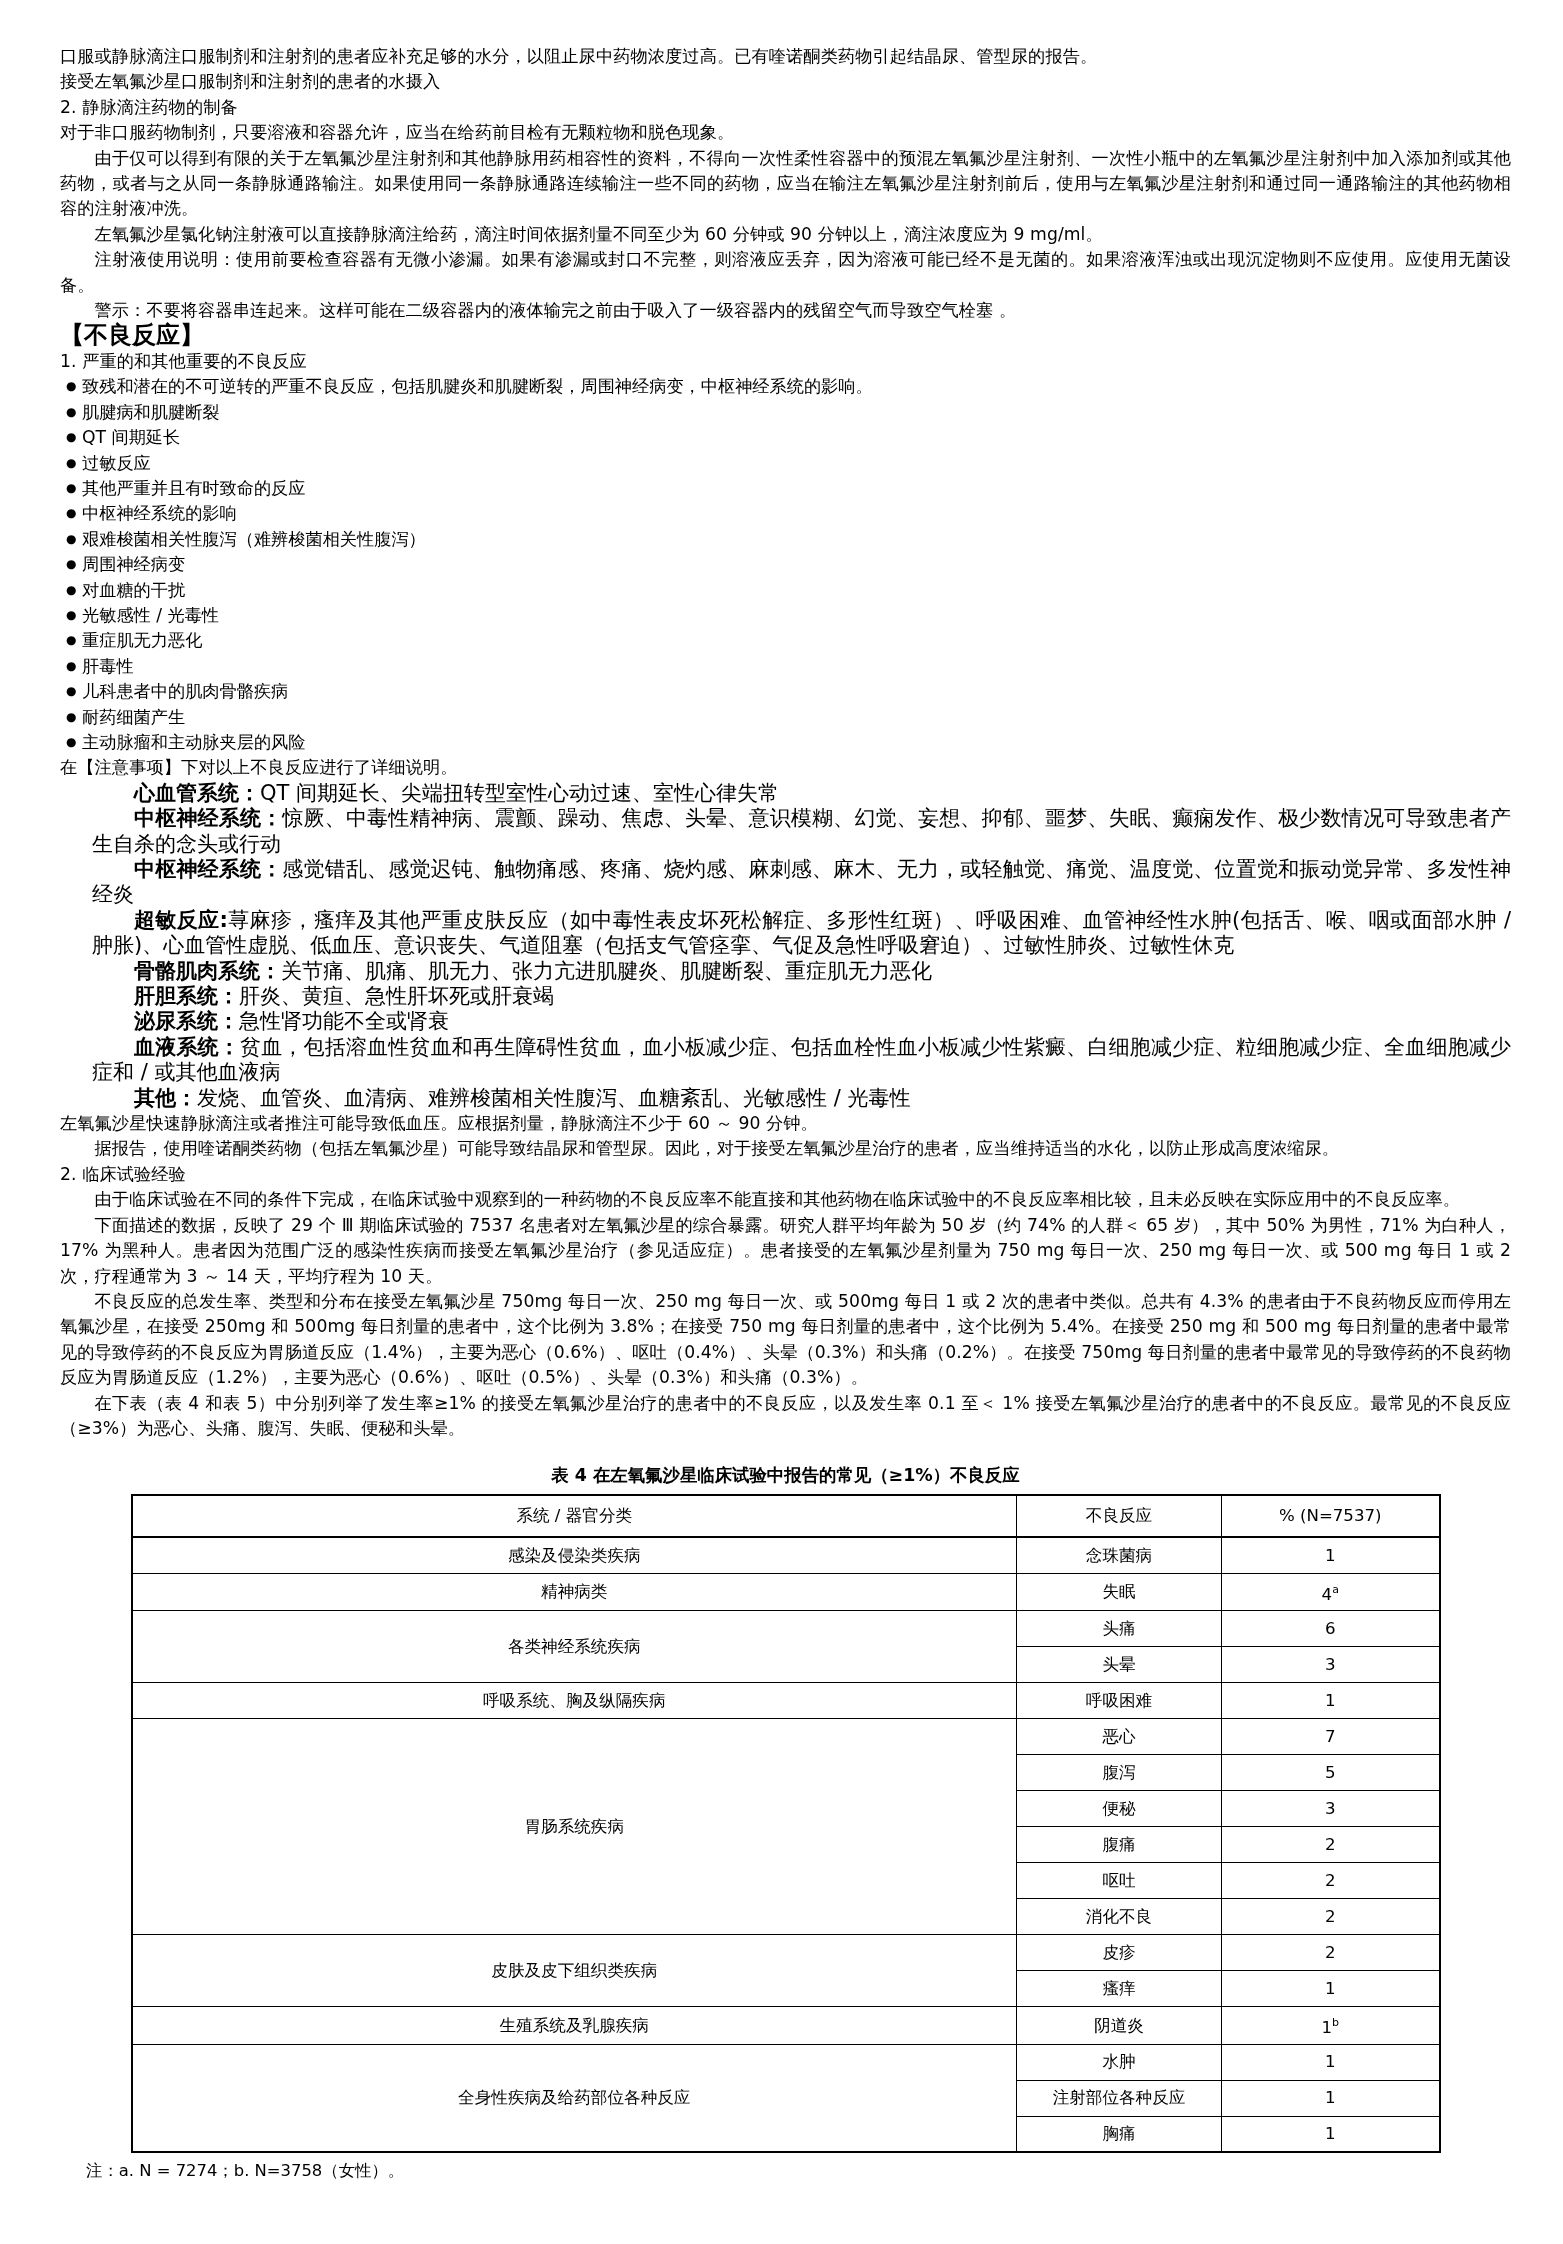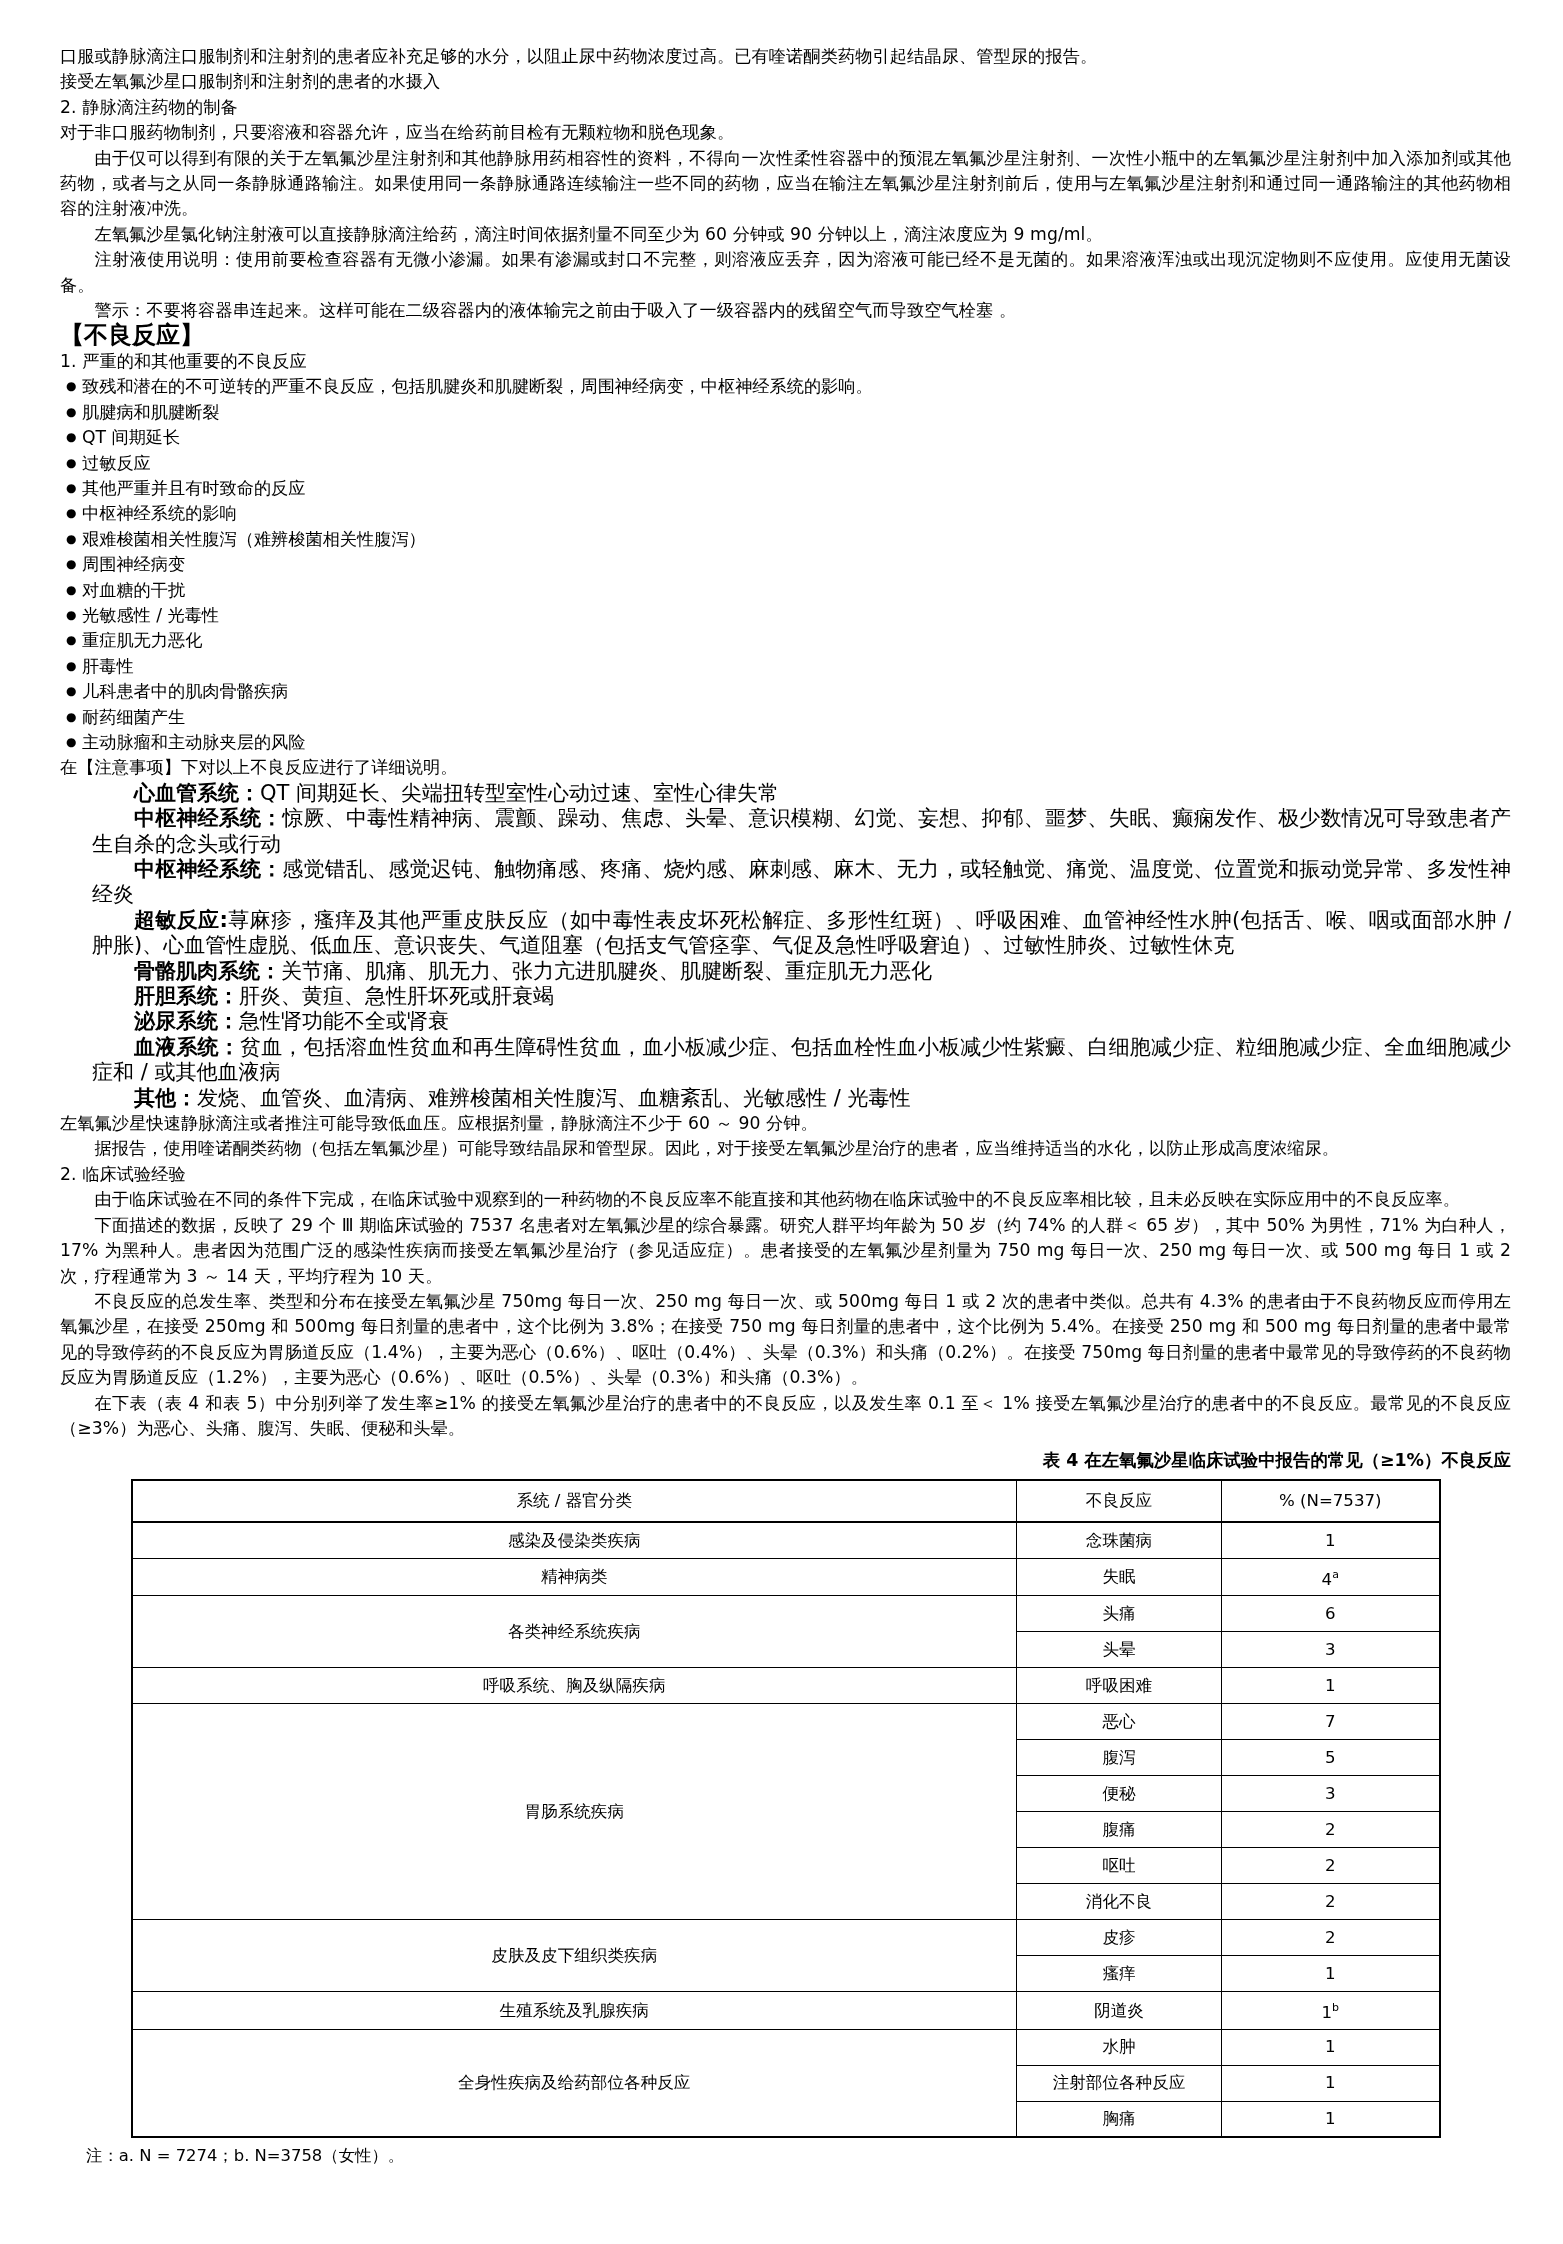--- a/index.html
+++ b/index.html
@@ -50,24 +50,24 @@
   .sys-line {
     font-size: 21px;
     line-height: 25.4px;
     text-indent: 2em;
     text-align: justify;
     text-justify: inter-ideograph;
     margin-left: 32px;
   }
   .sys-line .lbl { font-weight: bold; }
   .table-title {
-    text-align: right;
+    text-align: center;
     font-size: 17.4px;
     font-weight: bold;
-    margin-top: 7px;
+    margin-top: 22px;
     margin-bottom: 7px;
     line-height: 24px;
   }
   table.ae {
     border-collapse: collapse;
     width: 1310px;
     margin: 0 auto;
     table-layout: fixed;
     border-top: 2.4px solid #000;
     border-bottom: 2.4px solid #000;

